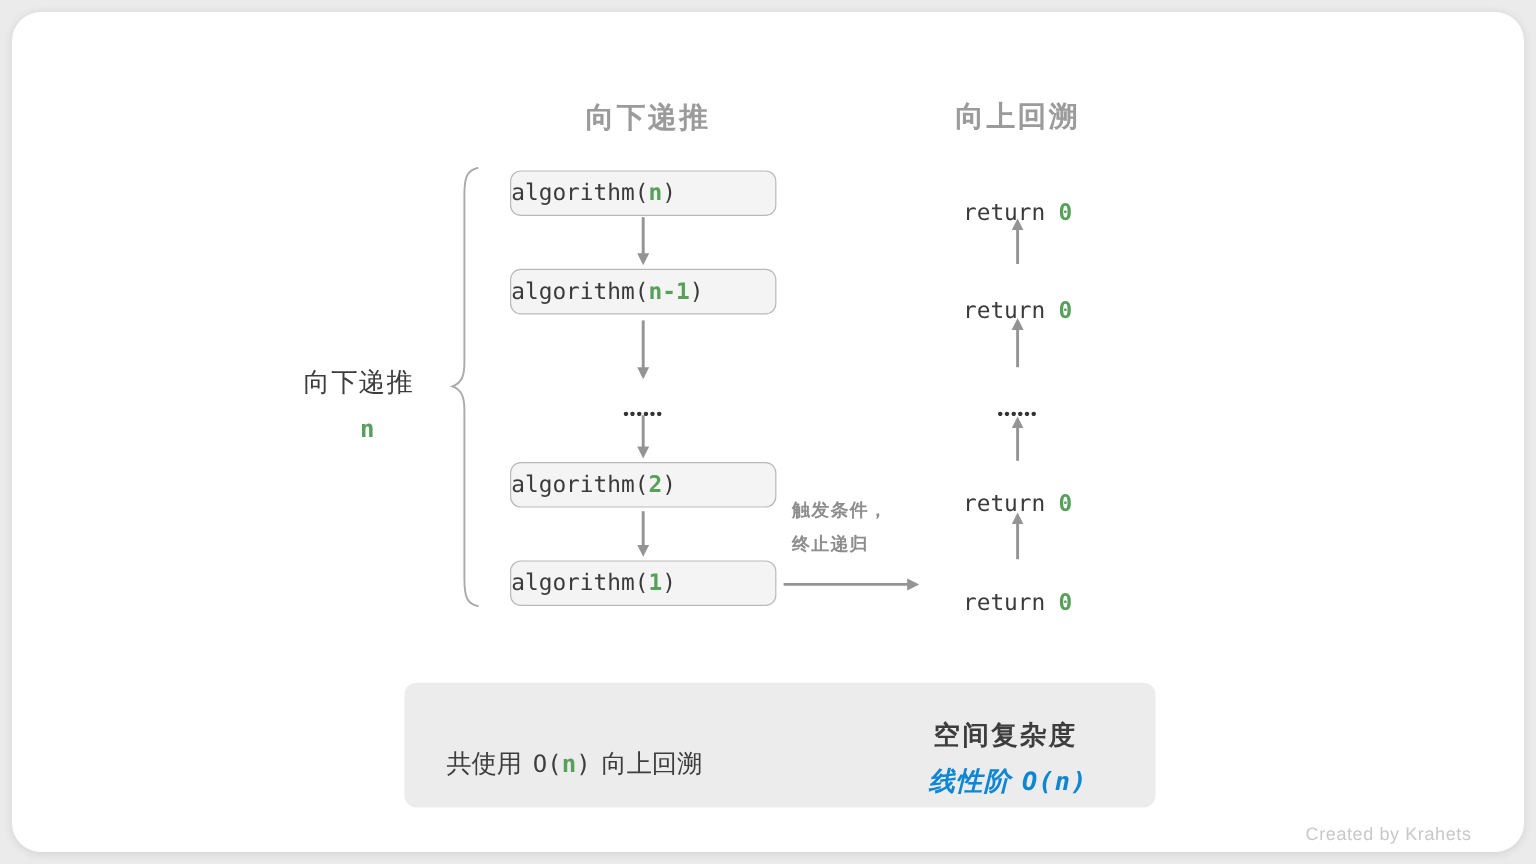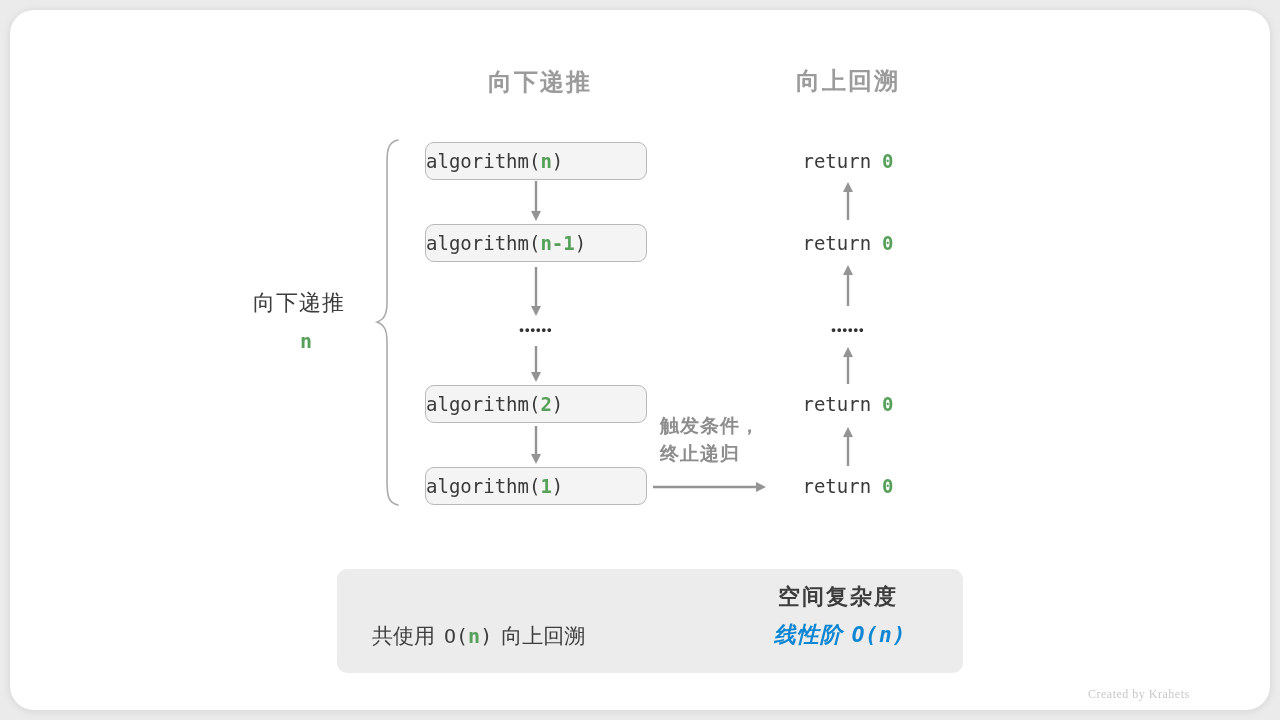--- a/index.html
+++ b/index.html
@@ -18,20 +18,21 @@
     left: 10px; top: 10px;
     width: 1260px; height: 700px;
     background: #ffffff;
     border-radius: 24px;
     box-shadow: 0 1px 8px rgba(0,0,0,0.10);
   }
   .cc {
     position: absolute;
     transform: translate(-50%, -50%);
     white-space: nowrap;
+    margin-top: 16px;
   }
   .col-header {
     font-size: 24px;
     font-weight: bold;
     letter-spacing: 2px;
     color: #9b9b9b;
   }
   .mono { font-family: "DejaVu Sans Mono", monospace; }
   .g { color: var(--green, #56a05a); font-weight: bold; }
   .blue { color: var(--blue, #0d87d3); }
@@ -65,21 +66,21 @@
     color: #3d3d3d;
     letter-spacing: 1px;
   }
   .depth-var {
     font-family: "DejaVu Sans Mono", monospace;
     font-size: 20px;
   }
   .trigger-note {
     position: absolute;
     left: 650px; top: 402px;
-    font-size: 19px;
+    font-size: 15px;
     font-weight: bold;
     color: #8d8d8d;
     line-height: 28px;
     letter-spacing: 1px;
   }
   .summary-box {
     position: absolute;
     left: 327px; top: 559px;
     width: 626px; height: 104px;
     background: #ececec;
@@ -105,22 +106,22 @@
   .summary-right-result {
     font-size: 22px;
     font-weight: bold;
     letter-spacing: 1px;
     font-style: italic;
   }
   .summary-right-result .mono { font-size: 21px; margin-left: 9px; font-weight: bold; }
   .footer-credit {
     position: absolute;
     left: 1078px; top: 677px;
-    font-family: Liberation Serif, serif;
-    font-size: 12px;
+    font-family: Liberation Sans, sans-serif;
+    font-size: 15px;
     color: #c8c8c8;
     letter-spacing: 0.5px;
   }
   svg.overlay {
     position: absolute;
     left: 0; top: 0;
     pointer-events: none;
   }
 </style>
 </head>

